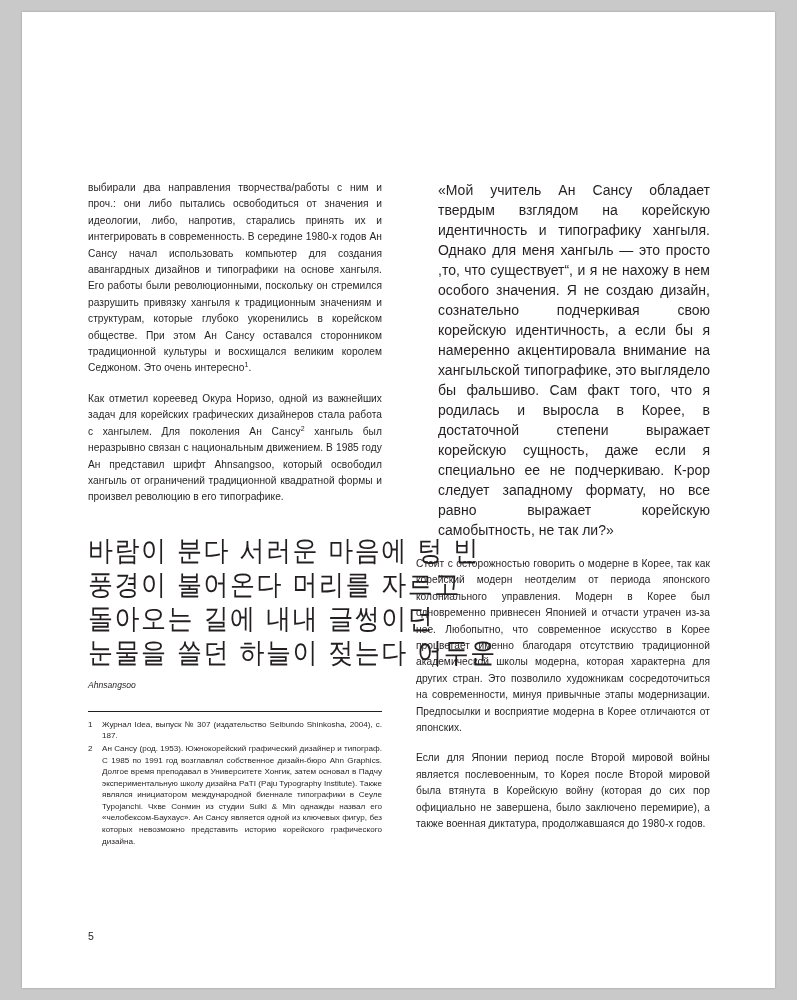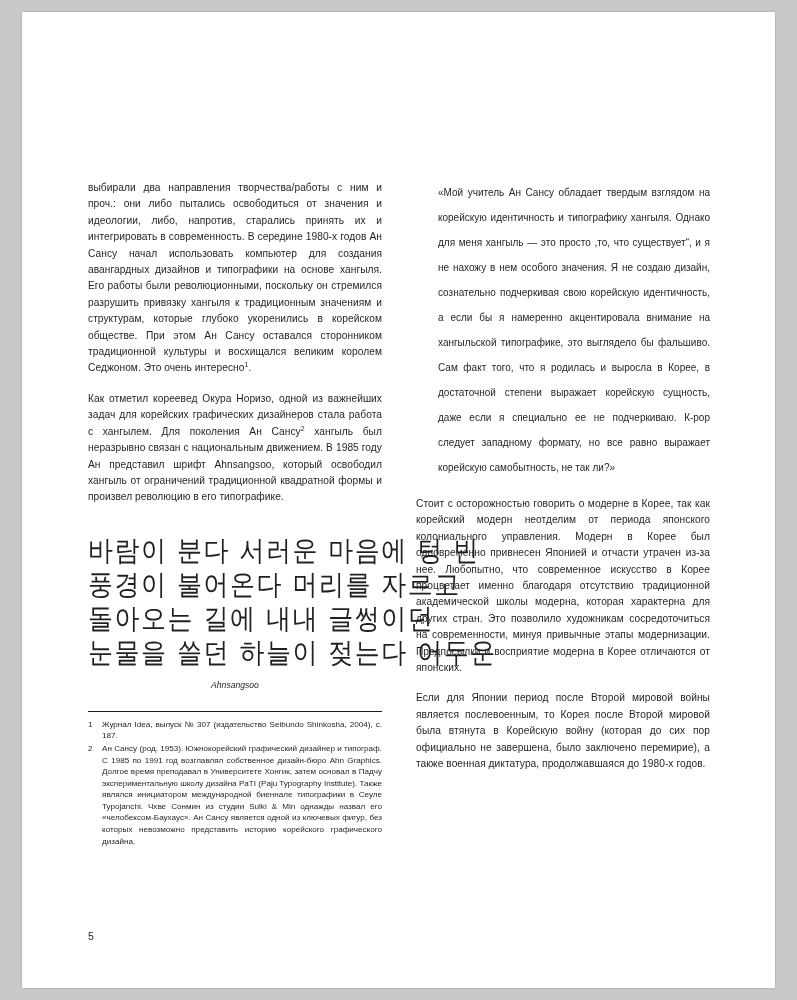--- a/index.html
+++ b/index.html
@@ -64,21 +64,21 @@
     color: #231f20;
     letter-spacing: 1.5px;
     white-space: nowrap;
     transform: scaleY(1.12);
     transform-origin: left top;
   }
   .art-credit {
     margin-top: 12px;
     font-size: 8.6px;
     color: #231f20;
-    text-align: center;
+    text-align: left;
     font-style: italic;
   }
 
   .footnotes {
     margin-top: 14px;
     border-top: 0.8px solid #231f20;
     padding-top: 7px;
     width: 294px;
   }
   .fn {
@@ -91,22 +91,22 @@
   }
   .fn-num {
     width: 14px;
     flex: 0 0 14px;
   }
   .fn-text { flex: 1; }
 
   .quote {
     margin: 0 0 16px 0;
     padding-left: 22px;
-    font-size: 10px;
-    line-height: 25px;
+    font-size: 14px;
+    line-height: 20px;
     color: #231f20;
     text-align: justify;
   }
 
   .subhead {
     margin: 14px 0 14px 0;
     font-size: 10.2px;
     line-height: 16px;
     color: #231f20;
     text-align: center;

